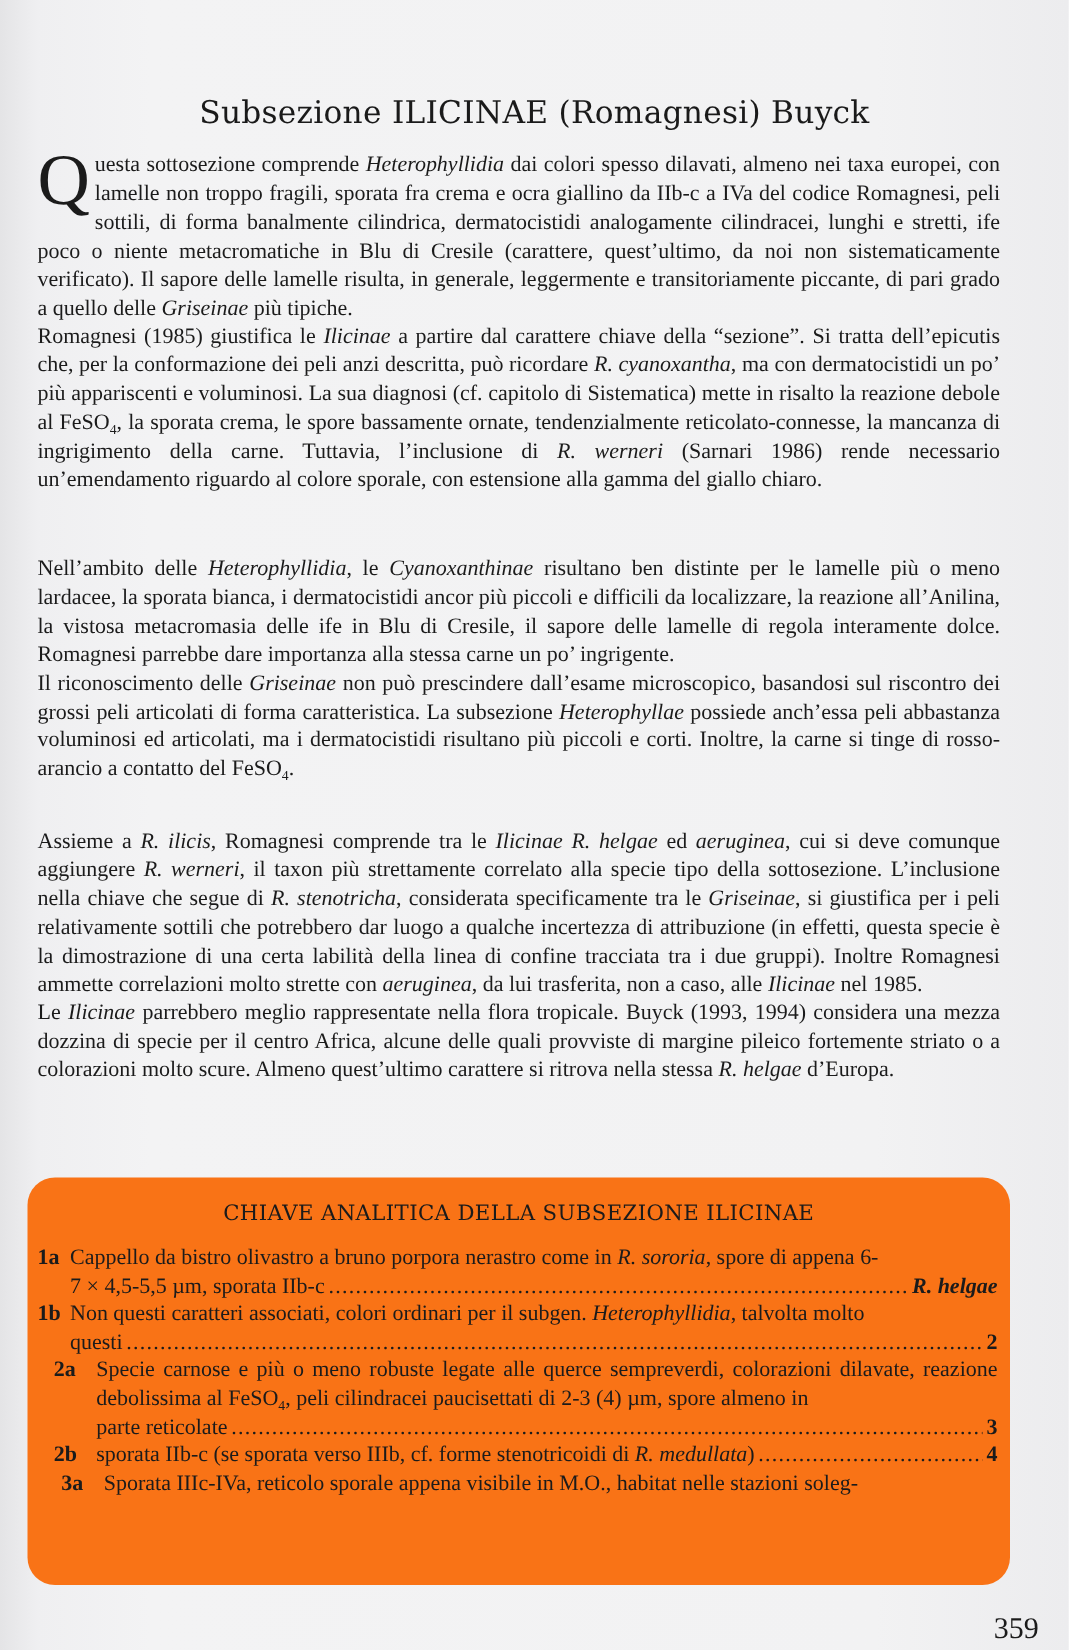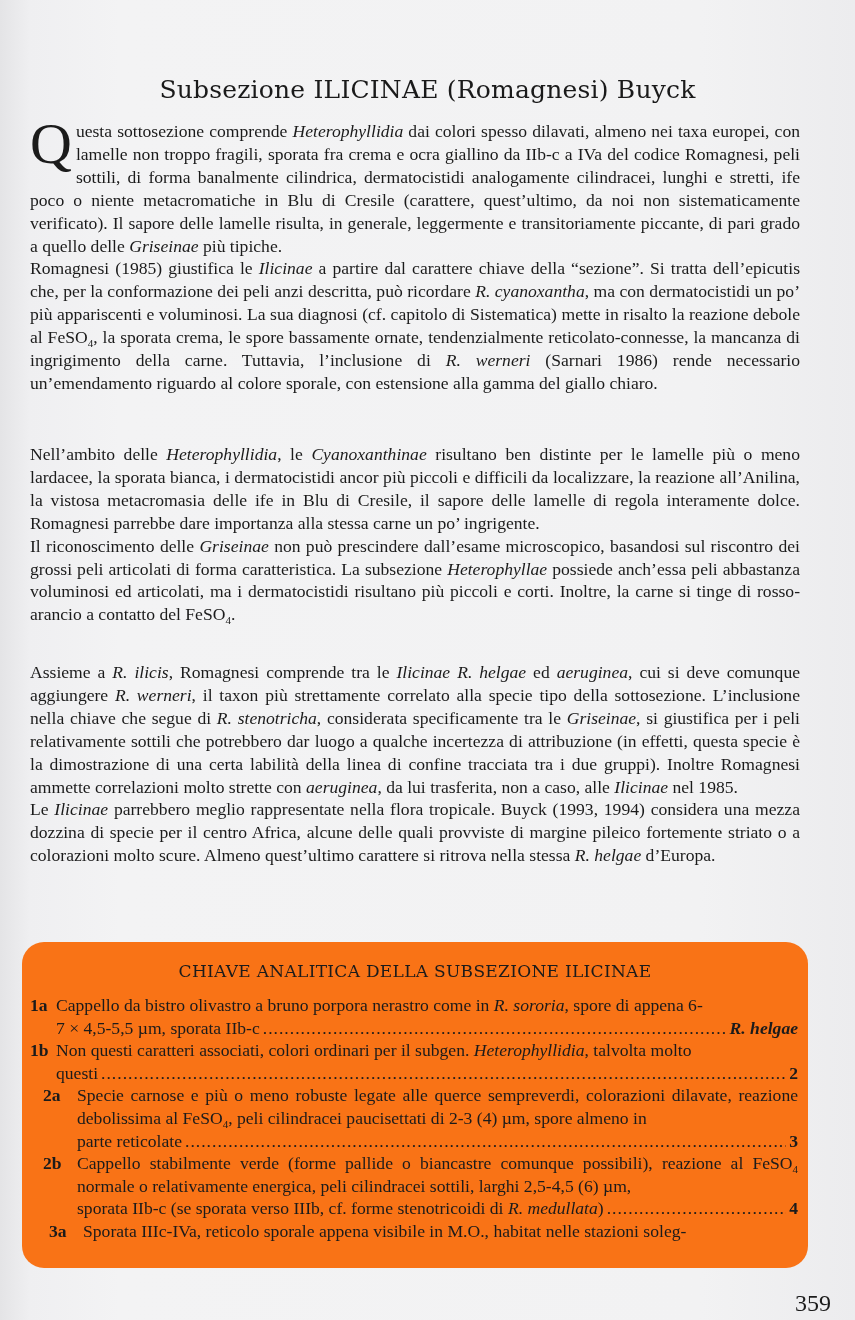--- a/index.html
+++ b/index.html
@@ -108,21 +108,20 @@
         <div><span>Specie carnose e più o meno robuste legate alle querce sempreverdi, colorazioni dilavate, reazione debolissima al FeSO</span><sub>4</sub><span>, peli cilindracei paucisettati di 2-3 (4) µm, spore almeno in</span></div>
         <div class="lead-line">
           <span class="txt">parte reticolate</span>
           <span class="dots"></span>
           <span class="result">3</span>
         </div>
       </div>
 
       <div class="key-item sub2">
         <span class="key-num">2b</span>
-        <div><span>Cappello stabilmente verde (forme pallide o biancastre comunque possibili), reazione al FeSO</span><sub>4</sub><span> normale o relativamente energica, peli cilindracei sottili, larghi 2,5-4,5 (6) µm,</span></div>
         <div class="lead-line">
           <span class="txt"><span>sporata IIb-c (se sporata verso IIIb, cf. forme stenotricoidi di </span><i>R. medullata</i><span>)</span></span>
           <span class="dots"></span>
           <span class="result">4</span>
         </div>
       </div>
 
       <div class="key-item sub3">
         <span class="key-num">3a</span>
         <div style="white-space:nowrap;"><span>Sporata IIIc-IVa, reticolo sporale appena visibile in M.O., habitat nelle stazioni soleg-</span></div>

